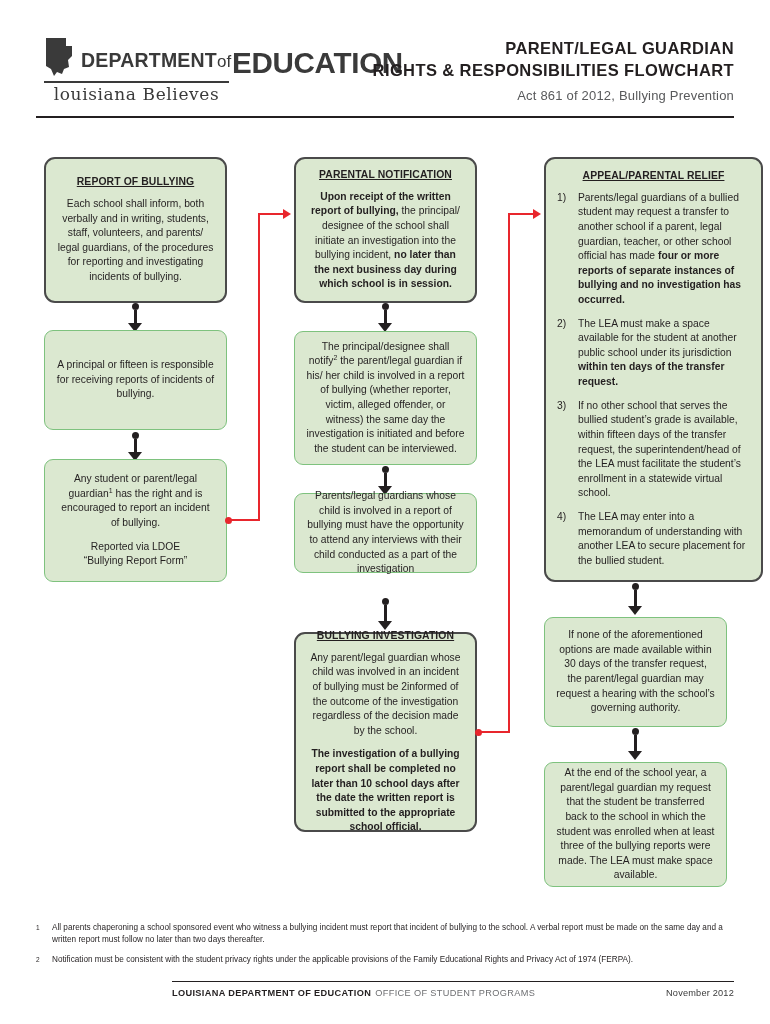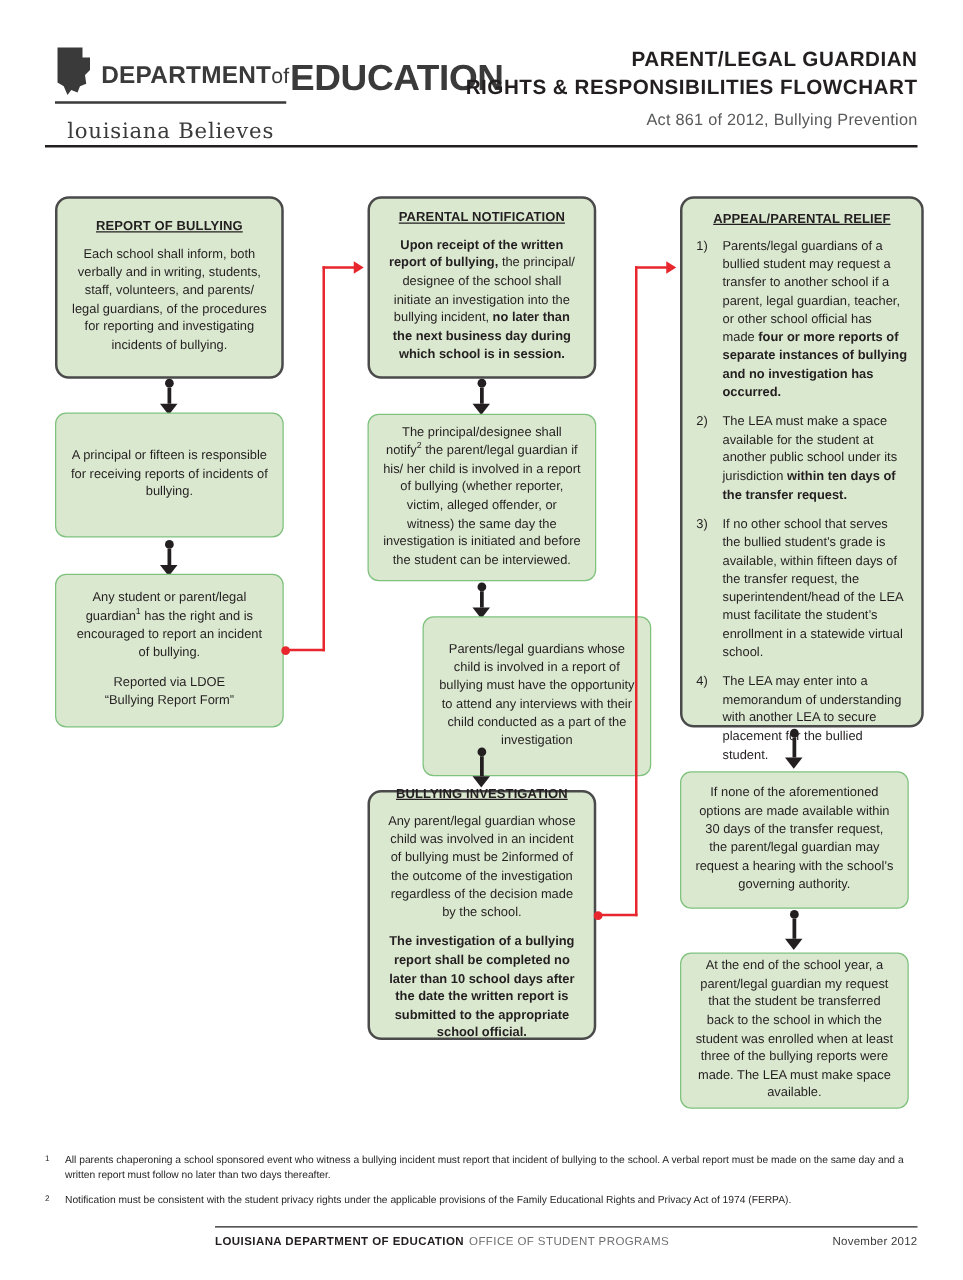--- a/index.html
+++ b/index.html
@@ -27,21 +27,21 @@
   .logo-dept .of { font-weight: normal; font-size: 17px; }
   .logo-edu {
     font-family: "Liberation Sans", sans-serif;
     font-size: 29px; font-weight: bold; letter-spacing: -0.3px;
     color: #3a3a3a; margin-top: -2px;
     transform: scaleX(1.02); transform-origin: left;
   }
   .logo-rule { width: 185px; height: 2px; background: #3a3a3a; margin-top: 3px; }
   .logo-believes {
     font-family: "DejaVu Serif", serif;
-    font-size: 17px; color: #3a3a3a; margin-top: 12px;
+    font-size: 17px; color: #3a3a3a; margin-top: 1px;
     letter-spacing: 0.6px; text-align: center; width: 185px;
     font-style: normal;
   }
 
   #title-block { position: absolute; right: 36px; top: 38px; text-align: right; }
   .title-line {
     font-size: 16.5px; font-weight: bold; letter-spacing: 0.4px;
     color: #231f20; line-height: 1.32;
   }
   .subtitle-line {
@@ -213,37 +213,37 @@
 <div class="box" style="left:294px; top:331px; width:183px; height:134px; display:flex; align-items:center; justify-content:center;">
   <p><span>The principal/designee shall notify</span><sup>2</sup><span> the parent/legal guardian if his/ her child is involved in a report of bullying (whether reporter, victim, alleged offender, or witness) the same day the investigation is initiated and before the student can be interviewed.</span></p>
 </div>
 
 <div class="arrow" style="left:378px; top:466px;">
   <div class="dot"></div>
     <div class="stem" style="height:13px;"></div>
     <div class="head"></div>
 </div>
 
-<div class="box" style="left:294px; top:493px; width:183px; height:128px; display:flex; align-items:center; justify-content:flex-start;margin-left:44px;">
+<div class="box" style="left:294px; top:493px; width:183px; height:80px; display:flex; align-items:center; justify-content:flex-start;">
   <p>Parents/legal guardians whose child is involved in a report of bullying must have the opportunity to attend any interviews with their child conducted as a part of the investigation</p>
 </div>
 
 <div class="arrow" style="left:378px; top:598px;">
   <div class="dot"></div>
     <div class="stem" style="height:16px;"></div>
     <div class="head"></div>
 </div>
 
 <div class="box header-box" style="left:294px; top:632px; width:183px; height:200px; display:flex; flex-direction:column; justify-content:center;">
   <span class="box-title">BULLYING INVESTIGATION</span>
   <p>Any parent/legal guardian whose child was involved in an incident of bullying must be 2informed of the outcome of the investigation regardless of the decision made by the school.</p>
   <p class="b">The investigation of a bullying report shall be completed no later than 10 school days after the date the written report is submitted to the appropriate school official.</p>
 </div>
 
-<div class="box header-box" style="left:544px; top:157px; width:195px; height:425px;">
+<div class="box header-box" style="left:544px; top:157px; width:219px; height:425px;">
   <span class="box-title">APPEAL/PARENTAL RELIEF</span>
   <div class="numlist">
     <div class="numitem">
       <span class="num">1)</span>
       <span class="txt"><span>Parents/legal guardians of a bullied student may request a transfer to another school if a parent, legal guardian, teacher, or other school official has made </span><span class="b">four or more reports of separate instances of bullying and no investigation has occurred.</span></span>
     </div>
     <div class="numitem">
       <span class="num">2)</span>
       <span class="txt"><span>The LEA must make a space available for the student at another public school under its jurisdiction </span><span class="b">within ten days of the transfer request.</span></span>
     </div>

